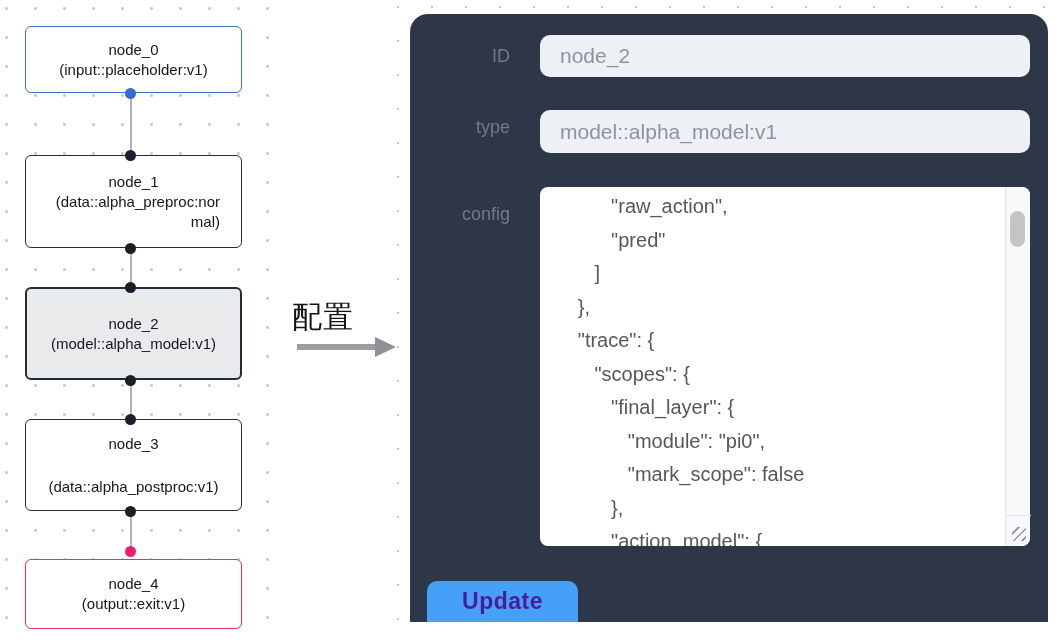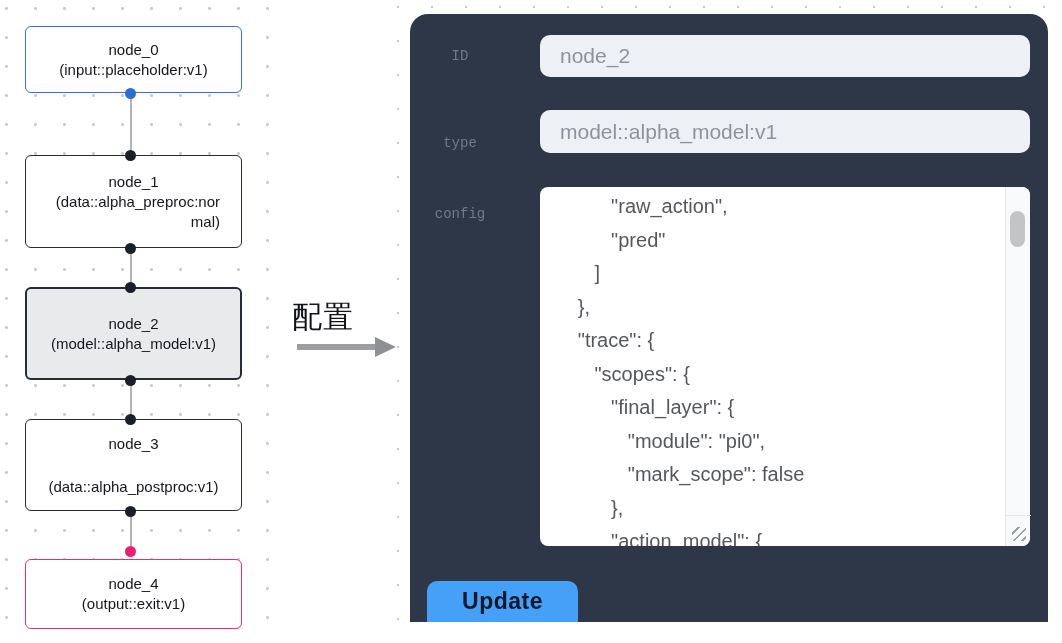--- a/index.html
+++ b/index.html
@@ -39,24 +39,24 @@
   .handle.pink { background: #ef1d72; }
 
   
   .anno-label { position: absolute; left: 292px; top: 297px; font-size: 30px;
     color: #111318; letter-spacing: 1px; }
   .anno-arrow { position: absolute; left: 295px; top: 333px; }
 
   
   .panel { position: absolute; left: 410px; top: 14px; width: 638px; height: 608px;
     background: #2d3748; border-radius: 18px 18px 0 0; }
-  .field-label { position: absolute; left: 0; width: 100px; text-align: center;
-    color: #717a89; font-size: 14px; line-height: 40px; font-family: Liberation Mono, monospace; }
+  .field-label { position: absolute; left: 0; width: 100px; text-align: right;
+    color: #717a89; font-size: 18px; line-height: 40px; }
   .lbl-id     { top: 22px; }
-  .lbl-type   { top: 109px; }
+  .lbl-type   { top: 93px; }
   .lbl-config { top: 180px; }
 
   .text-input { position: absolute; left: 130px; width: 490px; height: 43px;
     background: #edf1f5; border: none; outline: none; border-radius: 10px;
     color: #8d939d; font-size: 21px; padding: 0 20px;
     font-family: "Liberation Sans", "DejaVu Sans", sans-serif; }
   .inp-id   { top: 21px; height: 42px; }
   .inp-type { top: 96px; }
 
   .config-wrap { position: absolute; left: 130px; top: 173px; width: 490px; height: 359px;
@@ -68,21 +68,21 @@
   .scroll-col { position: absolute; right: 0; top: 0; width: 25px; height: 359px;
     background: #f8f9fa; border-left: 1px solid #e4e6e8; border-radius: 0 8px 8px 0; }
   .scroll-thumb { position: absolute; left: 4px; top: 24px; width: 15px; height: 36px;
     border-radius: 8px; background: #c3c4c6; }
   .scroll-corner { position: absolute; left: 0; bottom: 0; width: 25px; height: 31px;
     border-top: 1px solid #e4e6e8; border-radius: 0 0 8px 0; }
   .resize-glyph { position: absolute; right: 4px; bottom: 5px; width: 14px; height: 14px;
     background: repeating-linear-gradient(135deg, rgba(0,0,0,0) 0 4px, #9aa0a6 4px 6px); }
 
   .update-btn { position: absolute; left: 17px; top: 567px; width: 151px; height: 41px;
-    background: #45a0f8; border: none; border-radius: 10px 10px 0 0; color: #0f172a;
+    background: #45a0f8; border: none; border-radius: 10px 10px 0 0; color: #4c1d95;
     font-size: 23px; font-weight: bold; letter-spacing: 0.5px; cursor: pointer;
     font-family: "Liberation Sans", "DejaVu Sans", sans-serif; }
 </style>
 </head>
 <body>
 
 <div class="stage">
 
   <div class="canvas-dots canvas-left"></div>
 

